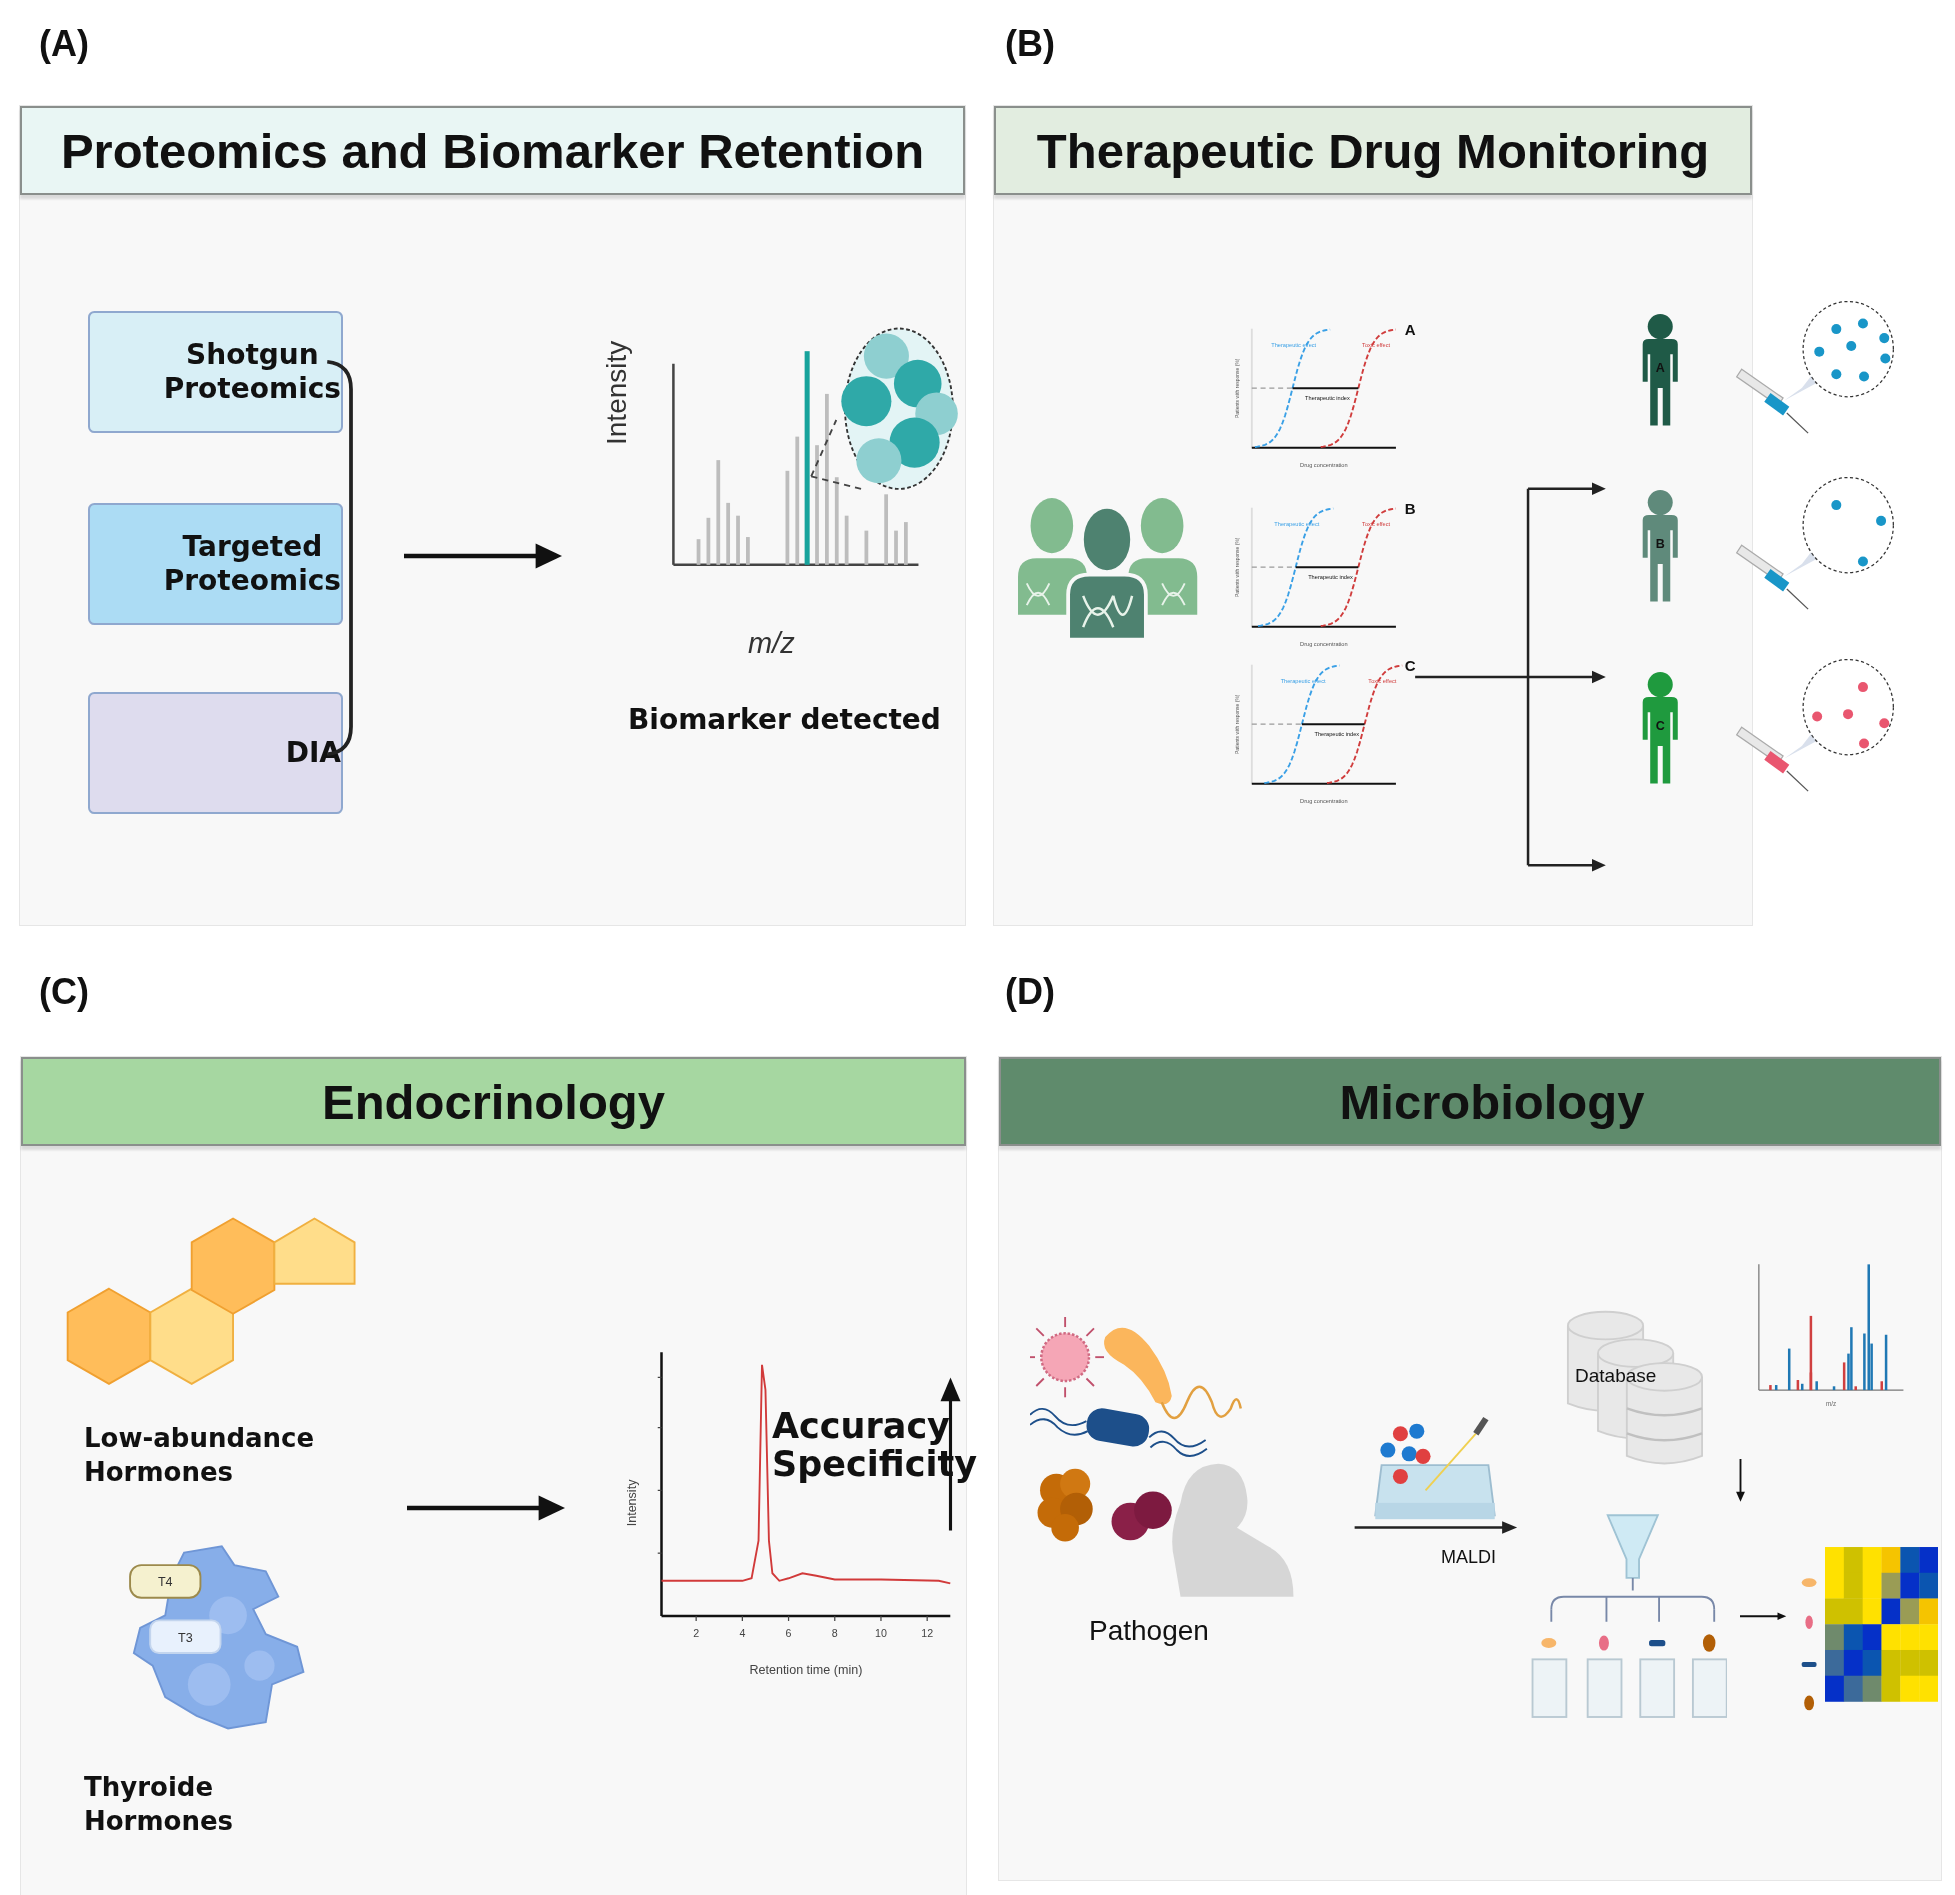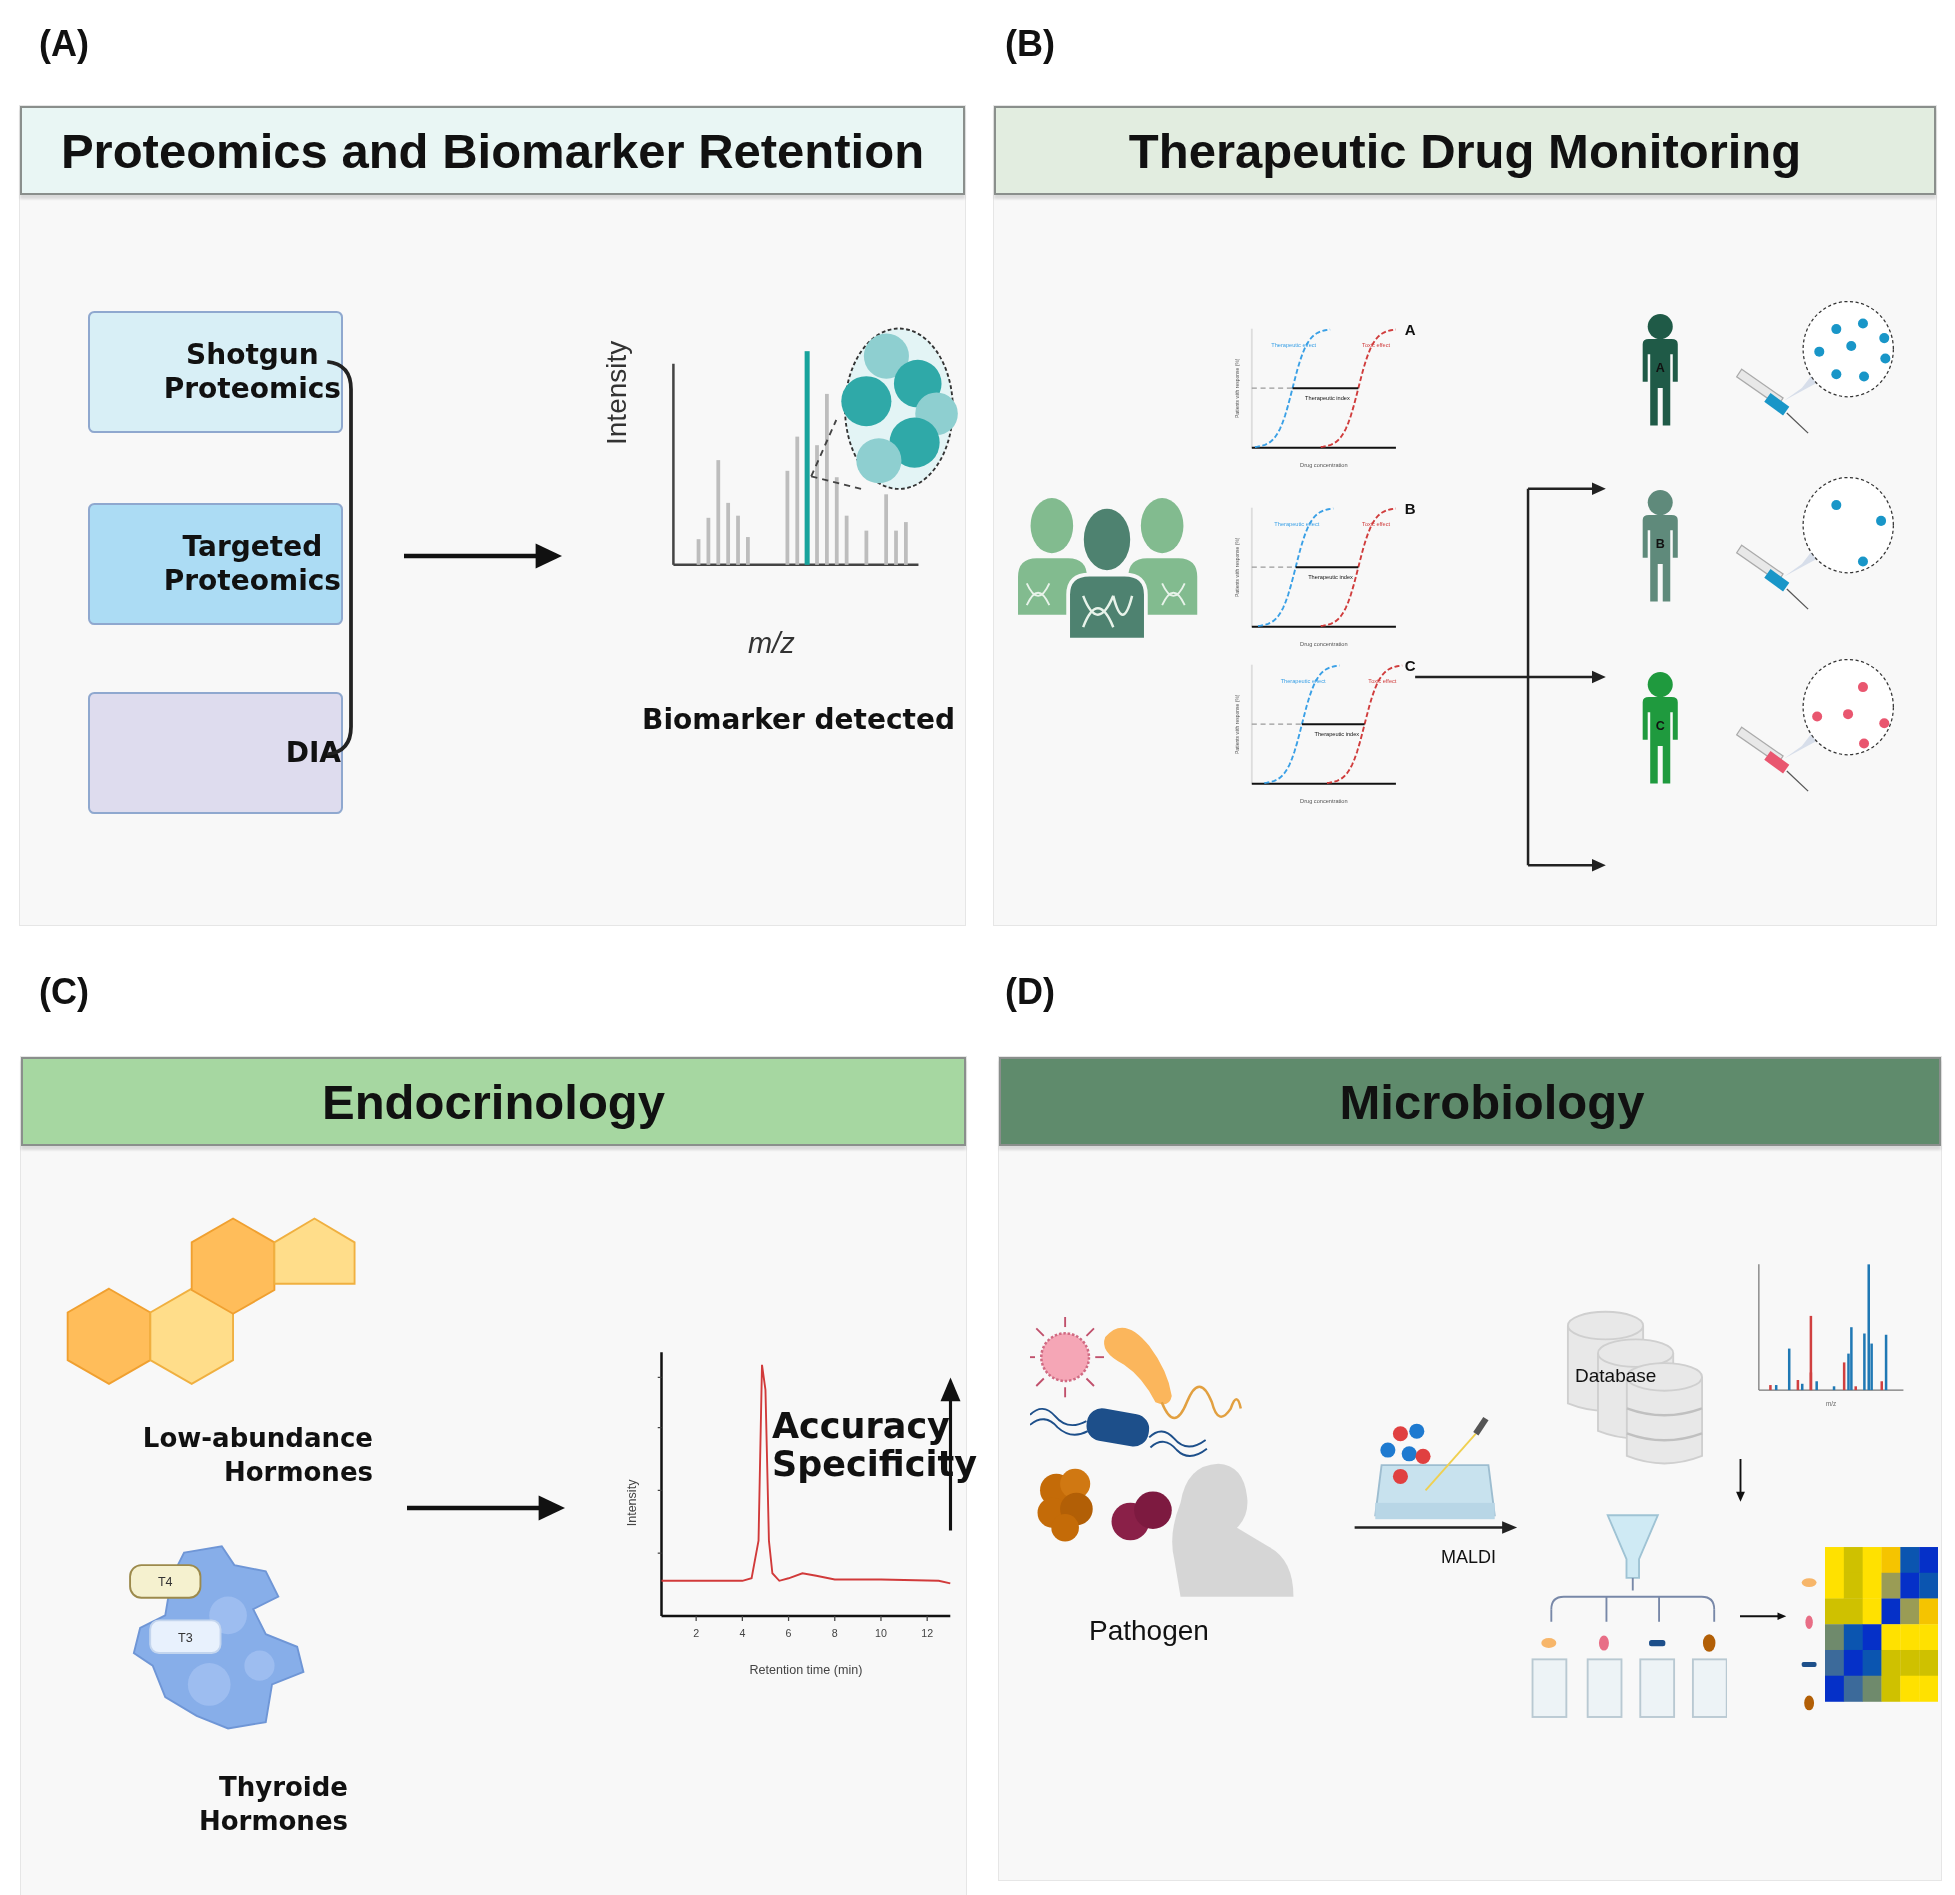--- a/index.html
+++ b/index.html
@@ -2,21 +2,21 @@
 <html style="font-size:10px"><head>
 <meta charset="utf-8">
 <style>
   html,body{margin:0;padding:0;background:#ffffff;}
   body{width:1955px;height:1895px;position:relative;overflow:hidden;font-family:"Liberation Sans","DejaVu Sans",sans-serif;color:#111;}
   .abs{position:absolute;}
   .panel-letter{position:absolute;font-size:36px;font-weight:bold;font-family:"Liberation Sans",sans-serif;}
   .panel{position:absolute;background:#f8f8f8;border:1.9px solid #e6e6e6;box-sizing:border-box;}
   .panel-header{position:absolute;left:0;top:0;right:0;height:89px;border:2.5px solid #8a8f8c;box-sizing:border-box;display:flex;align-items:center;justify-content:center;font-weight:bold;font-size:49px;font-family:"Liberation Sans",sans-serif;box-shadow:0 3.8px 2.5px rgba(0,0,0,0.12);}
   .method-box{position:absolute;left:28px;width:255px;height:122px;border:2.5px solid #8fa8cf;border-radius:6.3px;box-sizing:border-box;display:flex;align-items:center;justify-content:flex-end;text-align:center;font-weight:bold;font-size:28px;line-height:34px;white-space:pre-line;font-family:"DejaVu Sans",sans-serif;margin-left:40px;}
-  .lbl-bold{position:absolute;font-weight:bold;font-family:"DejaVu Sans",sans-serif;text-align:right;white-space:pre-line;}
+  .lbl-bold{position:absolute;font-weight:bold;font-family:"DejaVu Sans",sans-serif;text-align:left;white-space:pre-line;}
   .lbl{position:absolute;font-family:"Liberation Sans",sans-serif;}
   svg text{font-family:"Liberation Sans",sans-serif;}
 </style>
 </head>
 <body>
 
 <div class="panel-letter" style="left:39px;top:22.6px;">(A)</div>
 <div class="panel" style="left:19px;top:105px;width:947px;height:821px;">
   <div class="panel-header" id="hdrA" style="background:#e9f6f4;">
       <span>Proteomics and Biomarker Retention</span>
@@ -67,21 +67,21 @@
     <circle cx="210" cy="92" r="38" fill="#2fa9a8"></circle>
     <circle cx="128" cy="120" r="40" fill="#2fa9a8"></circle>
     <circle cx="240" cy="140" r="34" fill="#8ecfd0"></circle>
     <circle cx="205" cy="186" r="40" fill="#2fa9a8"></circle>
     <circle cx="148" cy="215" r="36" fill="#8ecfd0"></circle>
   </svg>
   <div class="lbl-bold" style="left:608px;top:597px;width:327px;font-size:28px;">Biomarker detected</div>
 </div>
 
 <div class="panel-letter" style="left:1005px;top:22.6px;">(B)</div>
-<div class="panel" style="left:993px;top:105px;width:944px;height:821px;">
+<div class="panel" style="left:993px;top:105px;width:760px;height:821px;">
   <div class="panel-header" style="background:#e2ede0;">
       <span>Therapeutic Drug Monitoring</span>
     </div>
 
   <svg class="abs" style="left:19px;top:383px;" width="188" height="151" viewBox="0 0 300 240">
     <ellipse cx="62" cy="58" rx="34" ry="44" fill="#82bb8f"></ellipse>
     <path d="M8 200 L8 140 Q8 110 38 110 L88 110 Q118 110 118 140 L118 200 Z" fill="#82bb8f"></path>
     <ellipse cx="238" cy="58" rx="34" ry="44" fill="#82bb8f"></ellipse>
     <path d="M184 200 L184 140 Q184 110 214 110 L264 110 Q294 110 294 140 L294 200 Z" fill="#82bb8f"></path>
     <ellipse cx="150" cy="80" rx="40" ry="52" fill="#4e8270" stroke="#f8f8f8" stroke-width="6"></ellipse>

